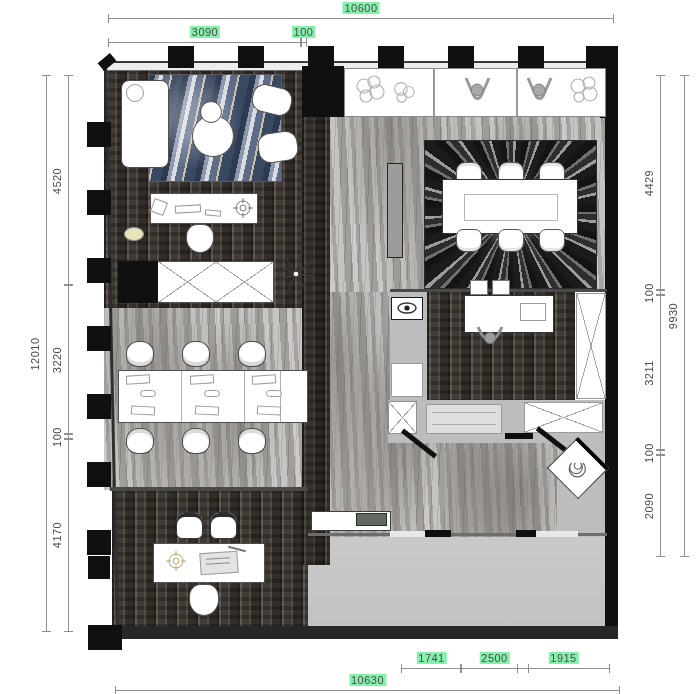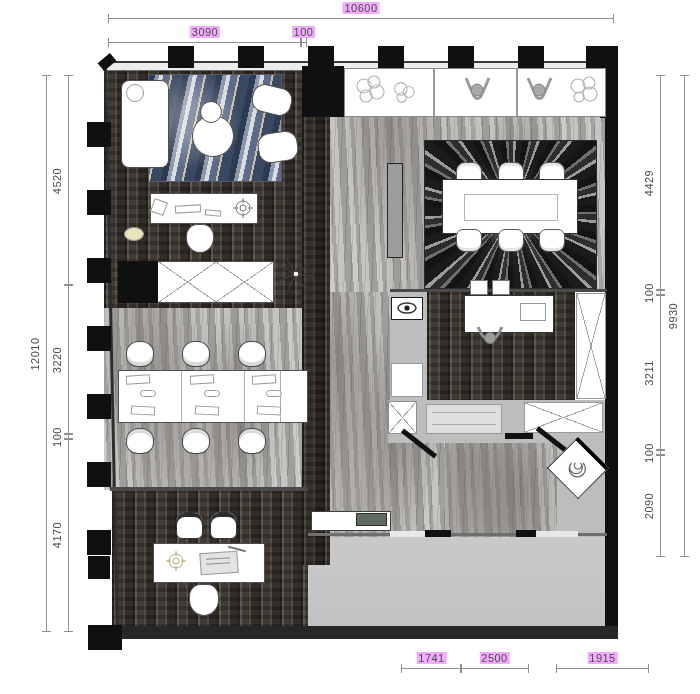--- a/index.html
+++ b/index.html
@@ -4,21 +4,21 @@
 <style>
   html,body{margin:0;padding:0;background:#fff;}
   body{font-family:"Liberation Sans",sans-serif;}
   .canvas{position:relative;width:700px;height:694px;background:#ffffff;overflow:hidden;}
   .abs{position:absolute;}
 
   
   .dim-h{position:absolute;height:9px;border-left:1px solid #8f8f8f;border-right:1px solid #8f8f8f;}
   .dim-h::before{content:"";position:absolute;left:0;right:0;top:4px;border-top:1px solid #8f8f8f;}
   .dim-h>span{position:absolute;left:50%;top:-12px;transform:translateX(-50%);
-      font-size:11px;color:#4c4c4c;background:#f0abfc;padding:0 2px;white-space:nowrap;letter-spacing:.5px;}
+      font-size:11px;color:#4c4c4c;background:#86efac;padding:0 2px;white-space:nowrap;letter-spacing:.5px;}
   .dim-v{position:absolute;width:9px;border-top:1px solid #8f8f8f;border-bottom:1px solid #8f8f8f;}
   .dim-v::before{content:"";position:absolute;top:0;bottom:0;left:4px;border-left:1px solid #8f8f8f;}
   .dim-v>span{position:absolute;top:50%;left:-7px;transform:translate(-50%,-50%) rotate(-90deg);
       font-size:11px;color:#4c4c4c;white-space:nowrap;letter-spacing:.5px;}
 
   
   .blk{position:absolute;background:#101010;}
   .wallband{position:absolute;background:#ececec;border-top:2px solid #3a3a3a;border-bottom:1px solid #6b6b6b;}
 
   
@@ -114,22 +114,25 @@
   <div class="dim-v" style="left:680px;top:75px;height:480px">
       <span>9930</span>
     </div>
 
   <div class="dim-h" style="left:401px;top:664px;width:59px">
       <span>1741</span>
     </div>
   <div class="dim-h" style="left:460px;top:664px;width:67px">
       <span>2500</span>
     </div>
-  <div class="dim-h" style="left:556px;top:664px;width:91px">
+  <div class="dim-h" style="left:517px;top:664px;width:91px">
       <span>1915</span>
+    </div>
+  <div class="dim-h" style="left:115px;top:686px;width:503px">
+      <span>10630</span>
     </div>
 
   <div class="wood" style="left:104px;top:66px;width:226px;height:242px"></div>
   <div class="marble" style="left:104px;top:308px;width:201px;height:182px"></div>
   <div class="wood" style="left:112px;top:490px;width:196px;height:138px"></div>
   <div class="marble" style="left:330px;top:66px;width:277px;height:226px"></div>
   <div class="marble" style="left:305px;top:292px;width:140px;height:245px"></div>
   <div class="graybox" style="left:545px;top:428px;width:62px;height:109px"></div>
   <div class="marble" style="left:445px;top:433px;width:112px;height:104px"></div>
   <div class="lobby" style="left:308px;top:537px;width:299px;height:91px"></div>

